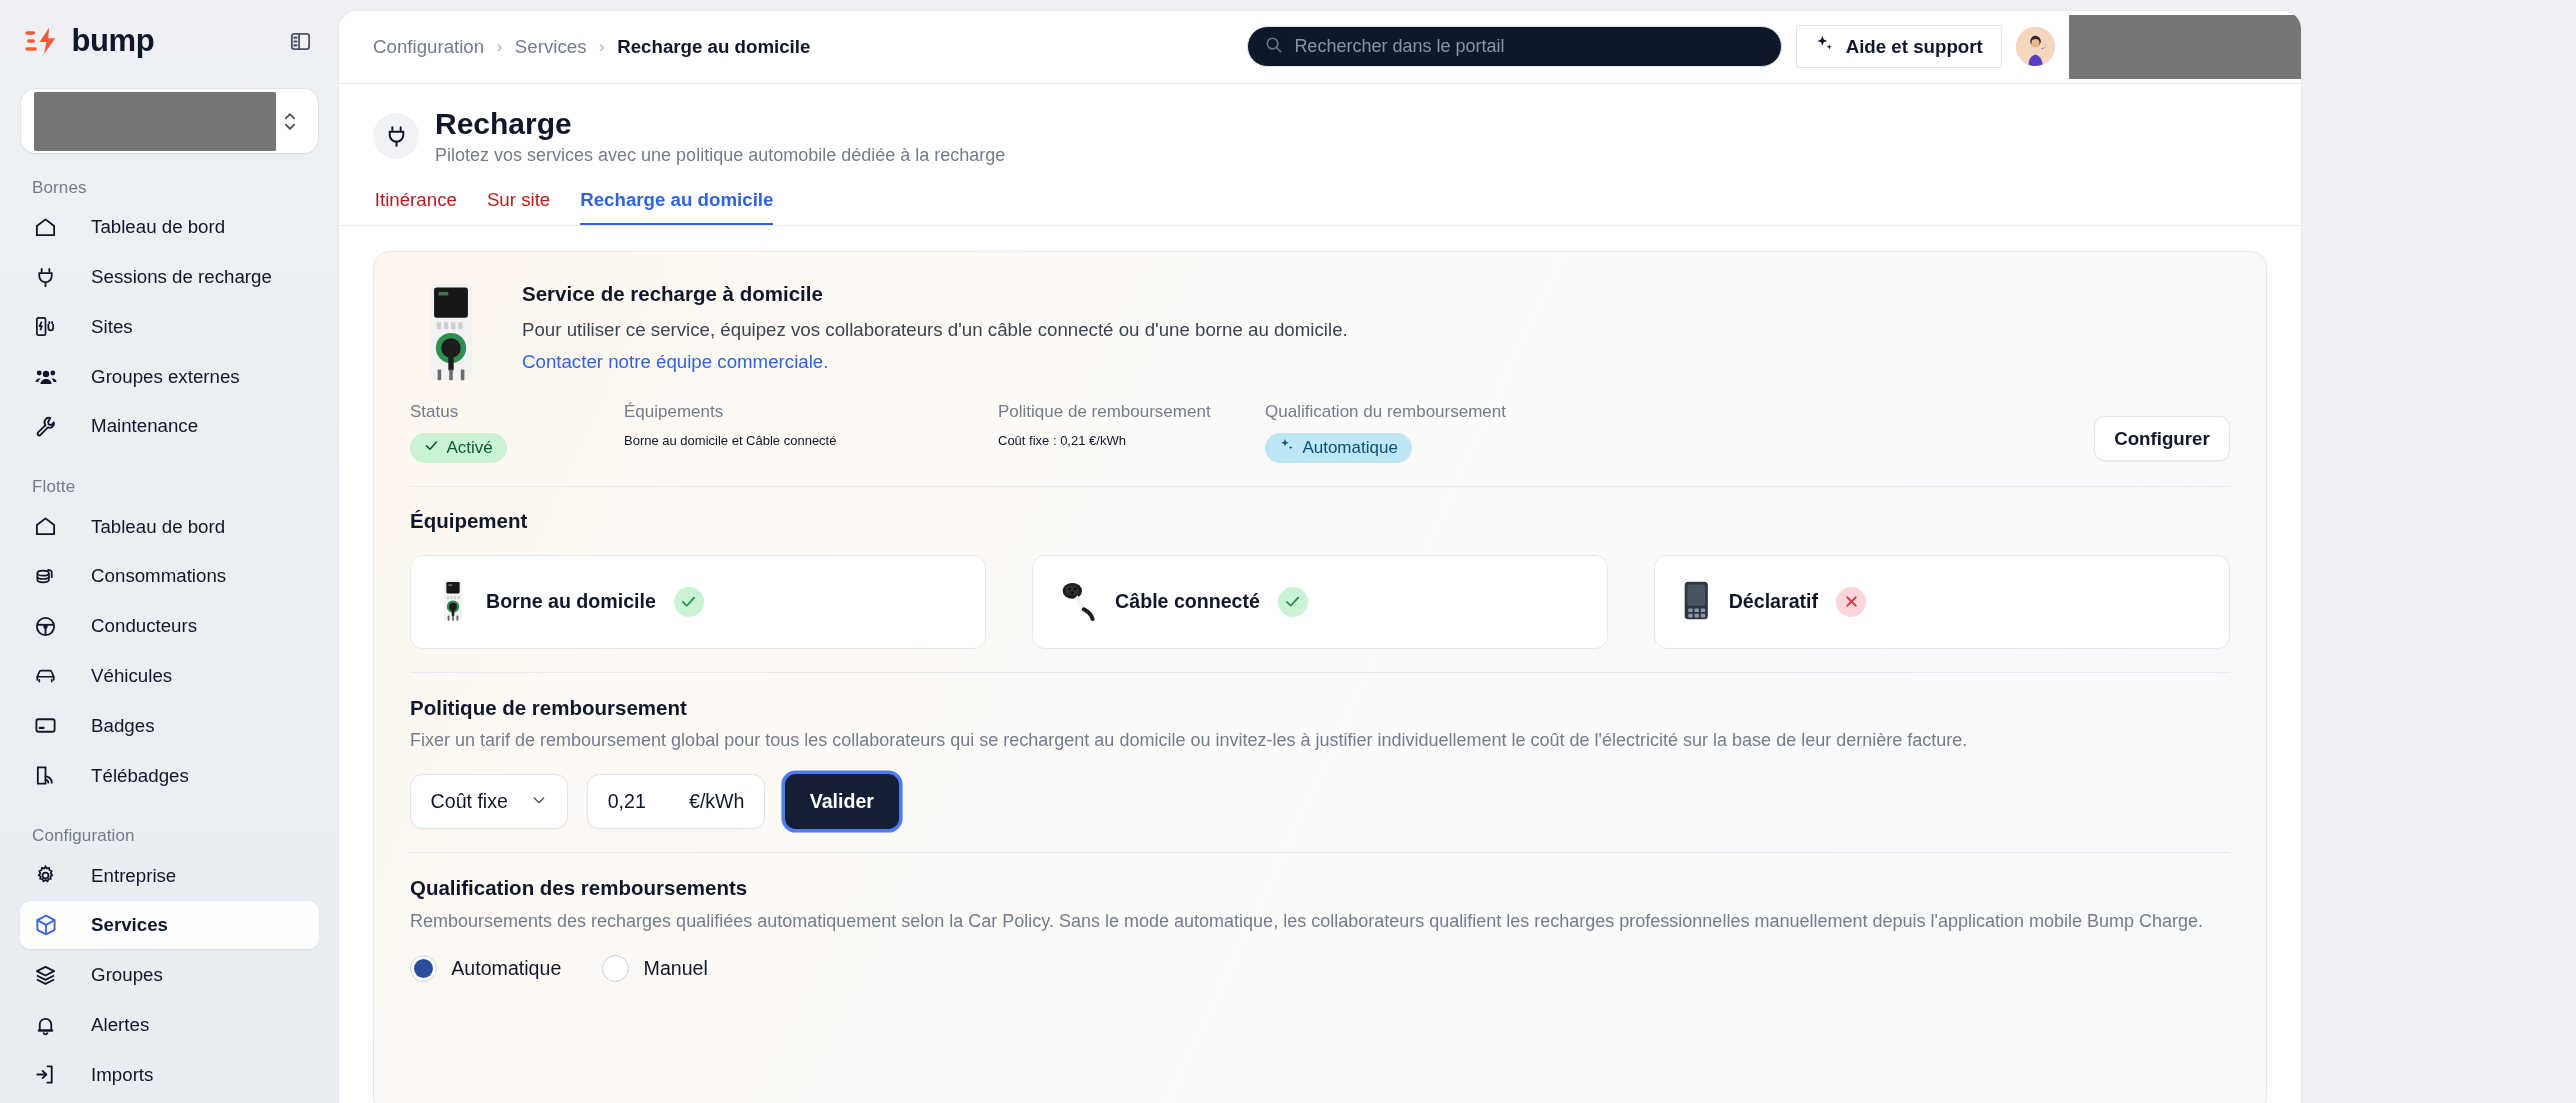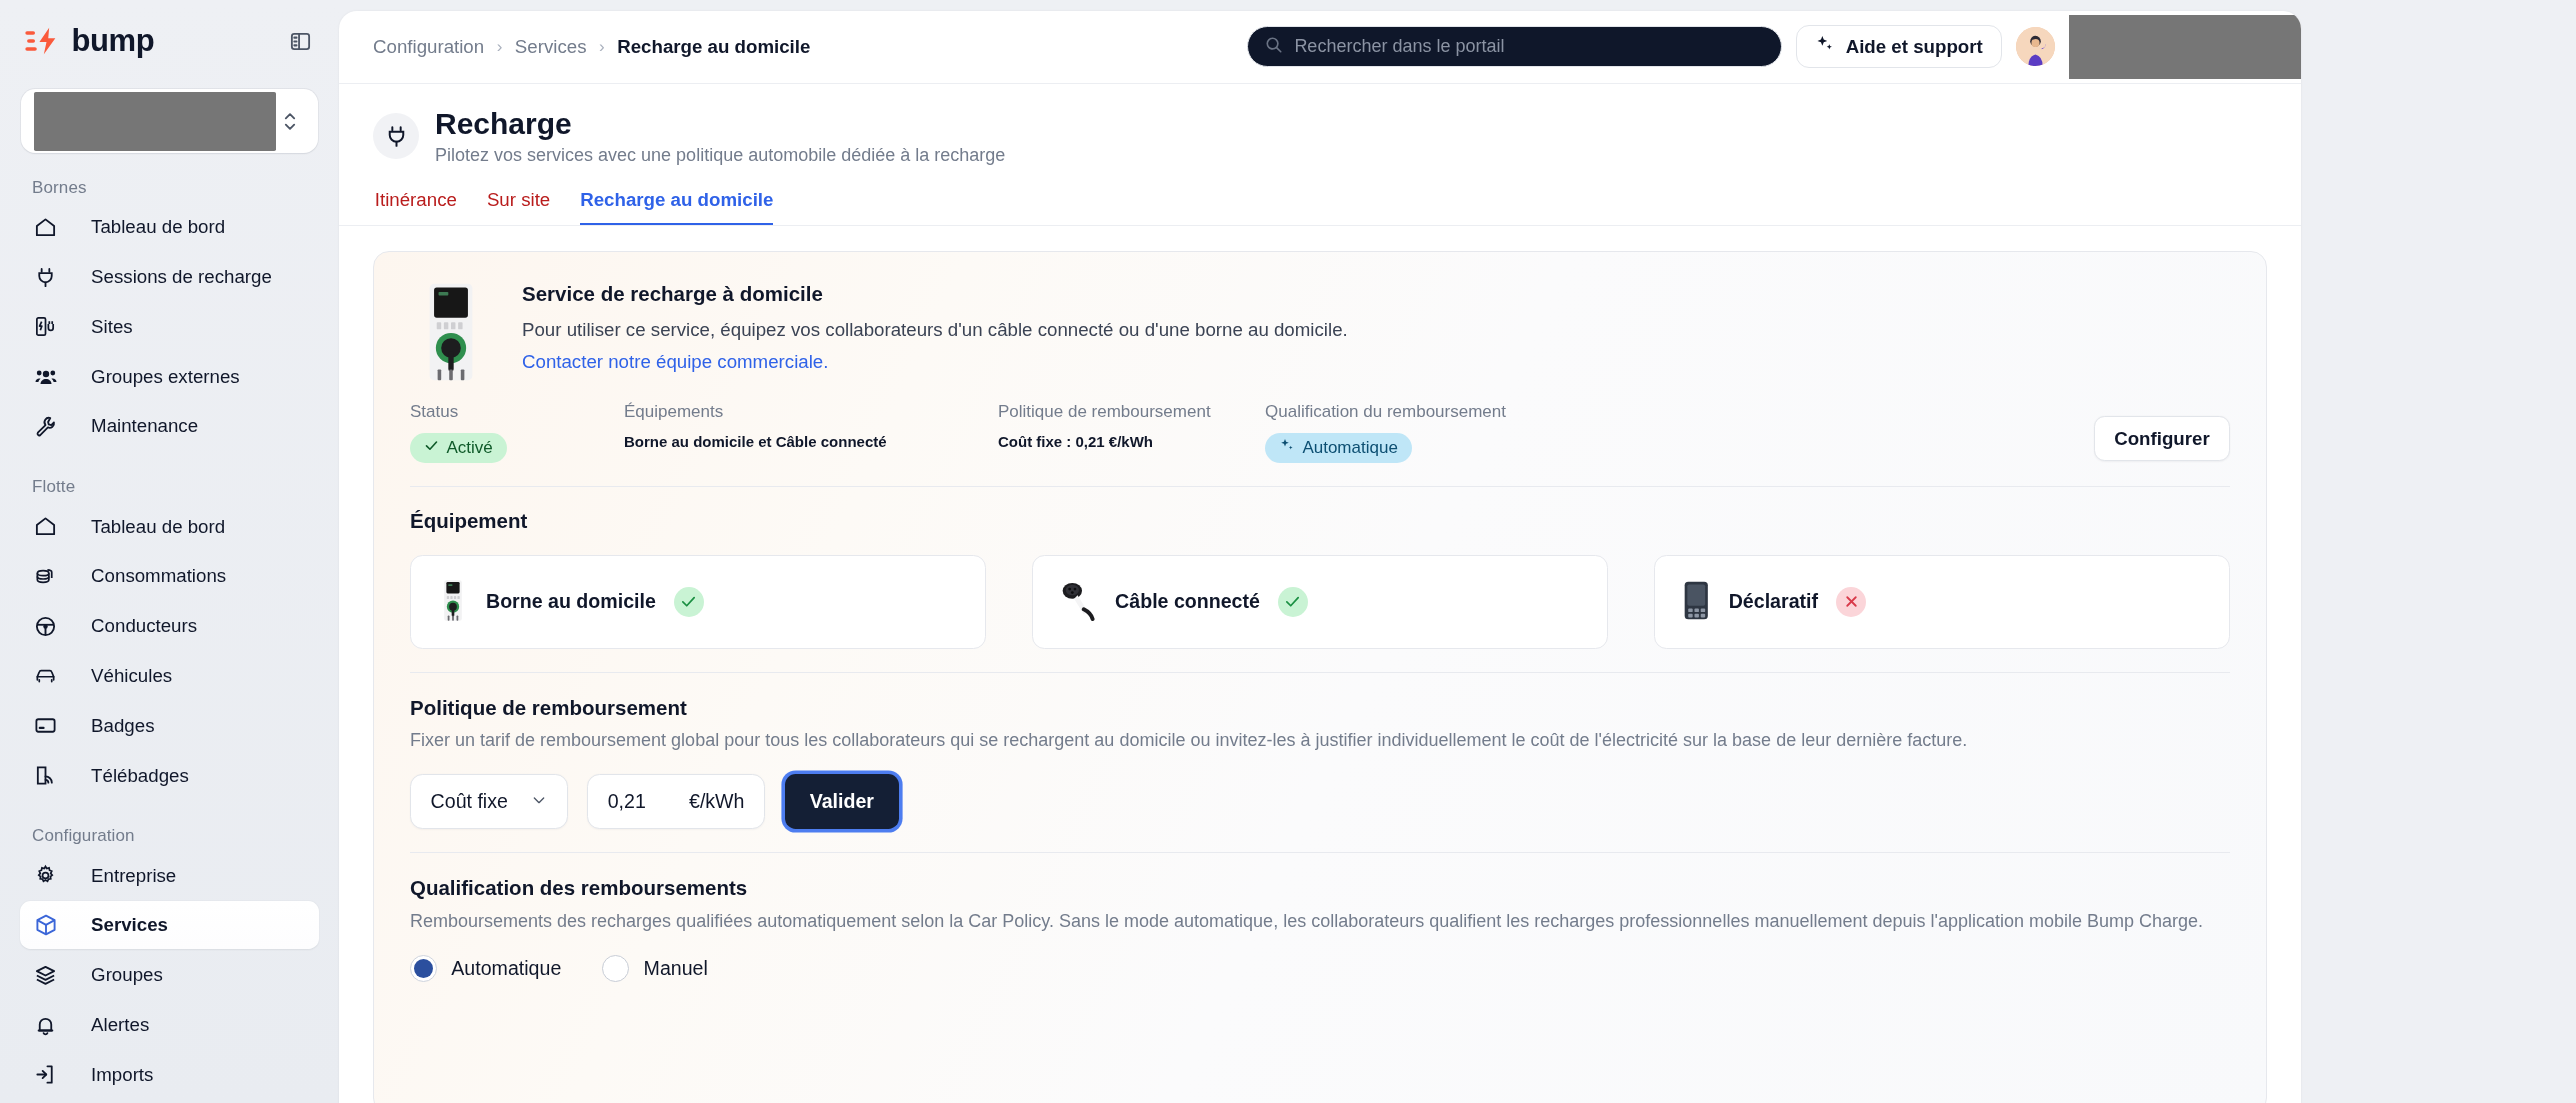--- a/index.html
+++ b/index.html
@@ -63,21 +63,21 @@
   .topbar-right { margin-left:auto; display:flex; align-items:center; gap: 14.3px; padding-right: 0; }
   .search {
     width: 535px; height: 41px; border:0.9px solid #e2e5ea; border-radius: 20.5px;
     display:flex; align-items:center; gap: 10.7px; padding: 0 16px; background:#0f172a; cursor:text;
   }
   .search input {
     border:0; outline:0; font-size: 18px; color:#6a7384; font-family:inherit; width:100%; background:transparent;
   }
   .search input::placeholder { color:#8b93a3; }
   .help-btn {
-    height: 43px; border:0.9px solid #e2e5ea; border-radius: 13px; background:#fff;
+    height: 43px; border:0.9px solid #e2e5ea; border-radius: 2px; background:#fff;
     display:flex; align-items:center; gap:10.7px; padding: 0 18px; cursor:pointer;
     font-size: 18.7px; font-weight: 700; color:#10172a; white-space:nowrap;
   }
   .avatar {
     width: 39px; height:39px; border-radius:50%; overflow:hidden; flex:0 0 39px; cursor:pointer;
     background: radial-gradient(circle at 50% 35%, #f6d7bd 0%, #f3cdb0 60%, #e8bb9a 100%);
     position: relative;
   }
   .user-redact { width: 232px; height: 64px; background:#767676; }
 
@@ -101,21 +101,21 @@
   .card-top { padding: 30px 36px 0 36px; display:flex; gap: 30px; }
   .station-img { width: 82px; height: 100px; flex:0 0 82px; position:relative; }
   .ct-body { flex:1; }
   .ct-title { font-size: 20.5px; font-weight:700; color:#10172a; }
   .ct-desc { font-size: 18.7px; color:#3b4354; margin-top: 12.5px; }
   .ct-link { font-size: 18.7px; color:#2f62e8; margin-top: 10.7px; display:inline-block; cursor:pointer; }
 
   .meta-row { display:flex; align-items:flex-start; padding: 19.6px 36px 0 36px; position:relative; }
   .meta { display:flex; flex-direction:column; gap: 10.7px; }
   .meta-lab { font-size: 17px; color:#737c8c; white-space:nowrap; }
-  .meta-val { font-size: 15px; color:#10172a; font-weight:700; white-space:nowrap; }
+  .meta-val { font-size: 13px; color:#10172a; font-weight:400; white-space:nowrap; }
   .pill {
     display:inline-flex; align-items:center; gap: 7.1px; height: 30px; padding: 0 14.3px;
     border-radius: 15px; font-size: 17px; font-weight:400; white-space:nowrap; width:max-content;
   }
   .pill.green { background:#c9f3d4; color:#0f5a29; }
   .pill.blue  { background:#bfe6f7; color:#0d4f72; }
   .cfg-btn {
     position:absolute; right: 36px; top: 34px;
     height: 45px; padding: 0 19.6px; border:0.9px solid #e2e5ea; border-radius: 10.7px;
     background:#fff; font-size: 18.7px; font-weight:700; color:#10172a; cursor:pointer;

